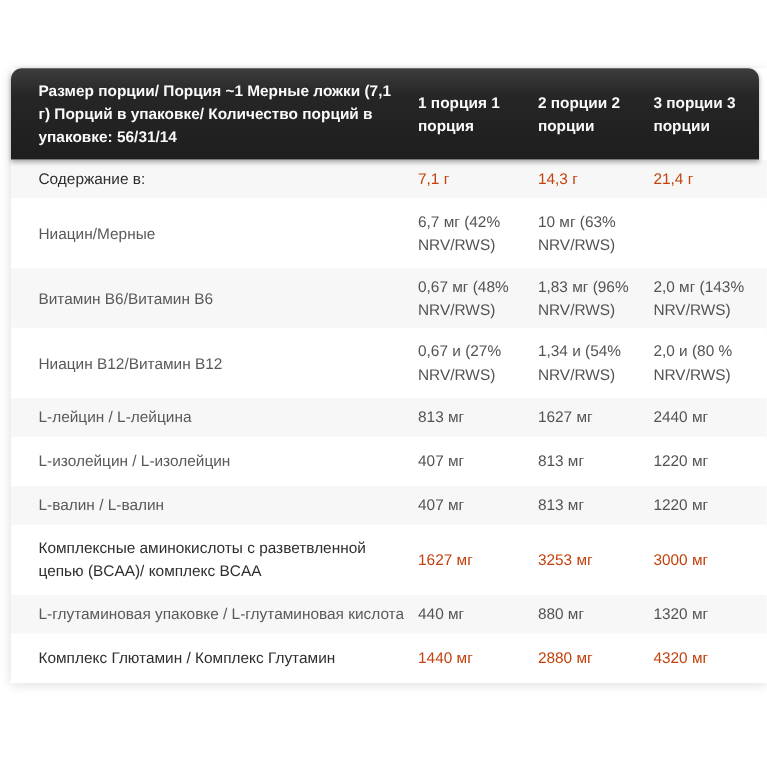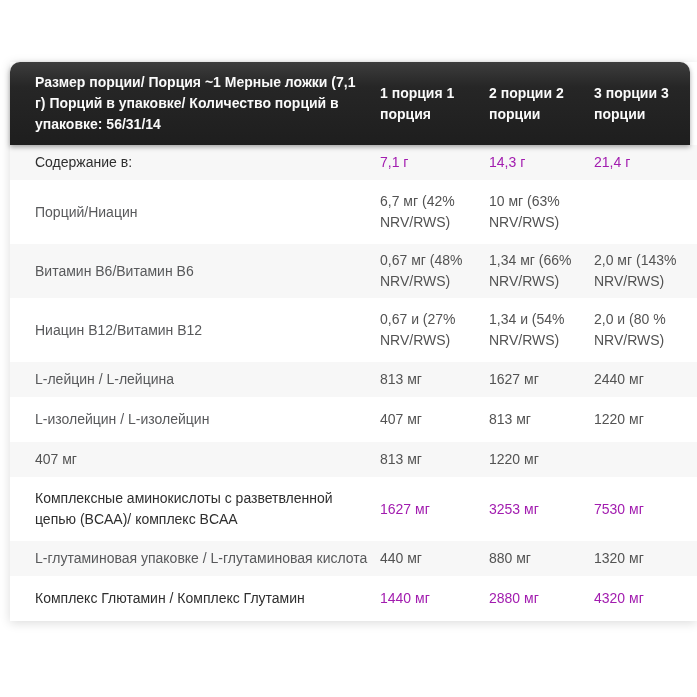--- a/index.html
+++ b/index.html
@@ -43,21 +43,21 @@
     padding: 7px 0 7px 25px;
     line-height: 21px;
     background: #ffffff;
     border-bottom: 5px solid #ffffff;
     color: #58595b;
   }
   .row:nth-child(odd) { background: #f7f7f7; }
   .row .cell { padding-right: 12px; }
   .row .value { color: #535353; }
   .row.bold { font-weight: normal; color: #2e2e2e; }
-  .row.bold .value { color: #a21caf; }
+  .row.bold .value { color: #c2410c; }
   .row.tall { padding-top: 6px; padding-bottom: 6px; }
 </style>
 </head>
 <body>
 
 <div class="nutrition-table">
 
   <div class="thead">
     <div class="hcell">Размер порции/ Порция ~1 Мерные ложки (7,1 г) Порций в упаковке/ Количество порций в упаковке: 56/31/14</div>
     <div class="hcell">1 порция 1 порция</div>
@@ -67,29 +67,29 @@
 
   <div class="tbody">
     <div class="row bold">
       <div class="cell label">Содержание в:</div>
       <div class="cell value">7,1 г</div>
       <div class="cell value">14,3 г</div>
       <div class="cell value">21,4 г</div>
     </div>
 
     <div class="row tall">
-      <div class="cell label">Порций/Ниацин</div>
+      <div class="cell label">Ниацин/Мерные</div>
       <div class="cell value">6,7 мг (42% NRV/RWS)</div>
       <div class="cell value">10 мг (63% NRV/RWS)</div>
     </div>
 
     <div class="row tall">
       <div class="cell label">Витамин B6/Витамин B6</div>
       <div class="cell value">0,67 мг (48% NRV/RWS)</div>
-      <div class="cell value">1,34 мг (66% NRV/RWS)</div>
+      <div class="cell value">1,83 мг (96% NRV/RWS)</div>
       <div class="cell value">2,0 мг (143% NRV/RWS)</div>
     </div>
 
     <div class="row tall">
       <div class="cell label">Ниацин B12/Витамин B12</div>
       <div class="cell value">0,67 и (27% NRV/RWS)</div>
       <div class="cell value">1,34 и (54% NRV/RWS)</div>
       <div class="cell value">2,0 и (80 % NRV/RWS)</div>
     </div>
 
@@ -101,30 +101,31 @@
     </div>
 
     <div class="row">
       <div class="cell label">L-изолейцин / L-изолейцин</div>
       <div class="cell value">407 мг</div>
       <div class="cell value">813 мг</div>
       <div class="cell value">1220 мг</div>
     </div>
 
     <div class="row">
+      <div class="cell label">L-валин / L-валин</div>
       <div class="cell value">407 мг</div>
       <div class="cell value">813 мг</div>
       <div class="cell value">1220 мг</div>
     </div>
 
     <div class="row bold tall">
       <div class="cell label">Комплексные аминокислоты с разветвленной цепью (BCAA)/ комплекс BCAA</div>
       <div class="cell value">1627 мг</div>
       <div class="cell value">3253 мг</div>
-      <div class="cell value">7530 мг</div>
+      <div class="cell value">3000 мг</div>
     </div>
 
 
     <div class="row">
       <div class="cell label">L-глутаминовая упаковке / L-глутаминовая кислота</div>
       <div class="cell value">440 мг</div>
       <div class="cell value">880 мг</div>
       <div class="cell value">1320 мг</div>
     </div>
 

